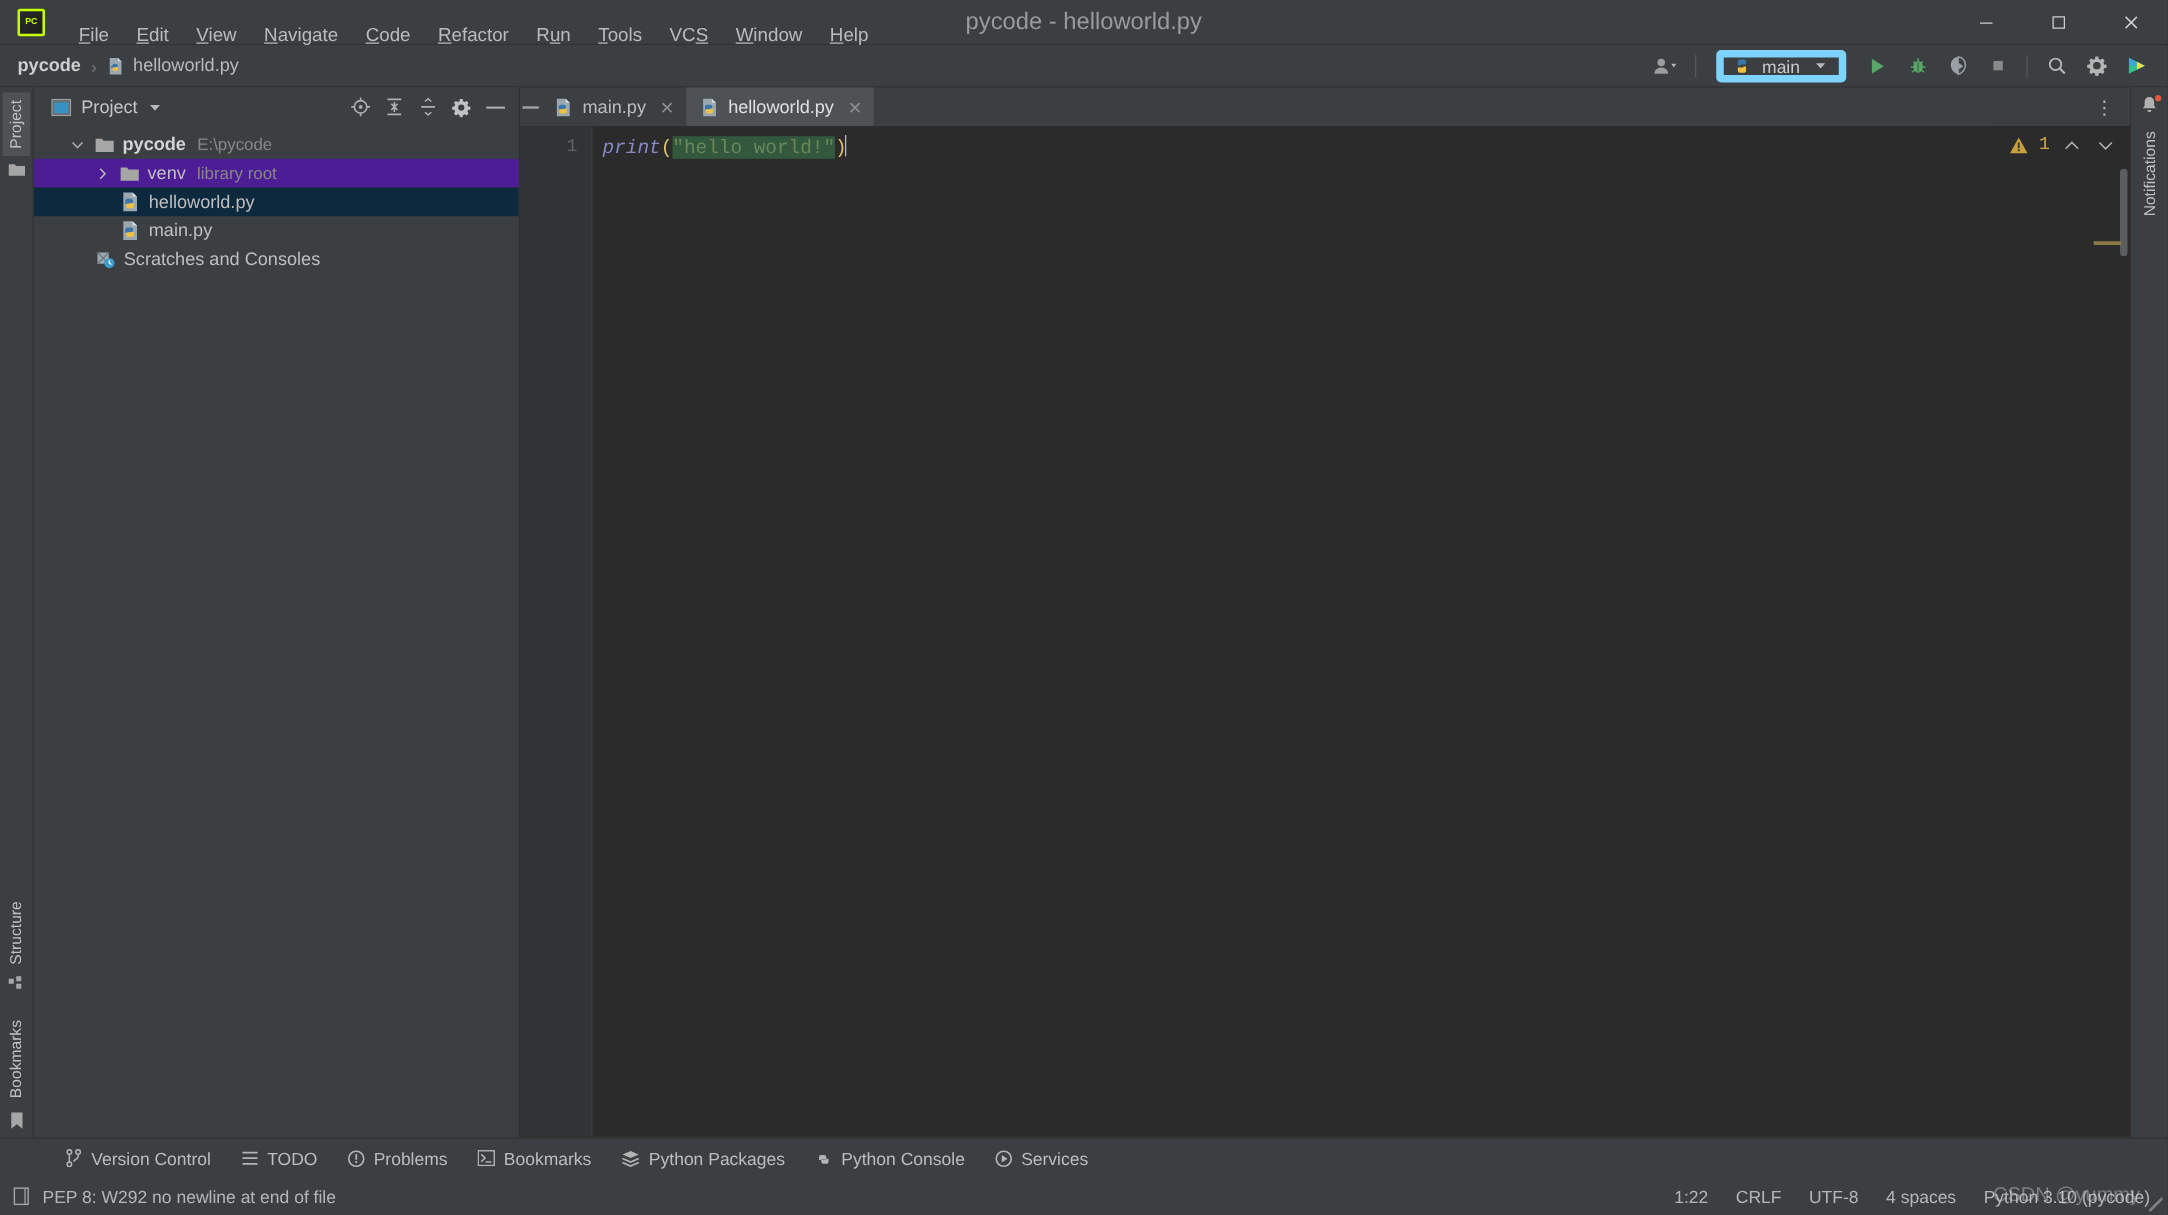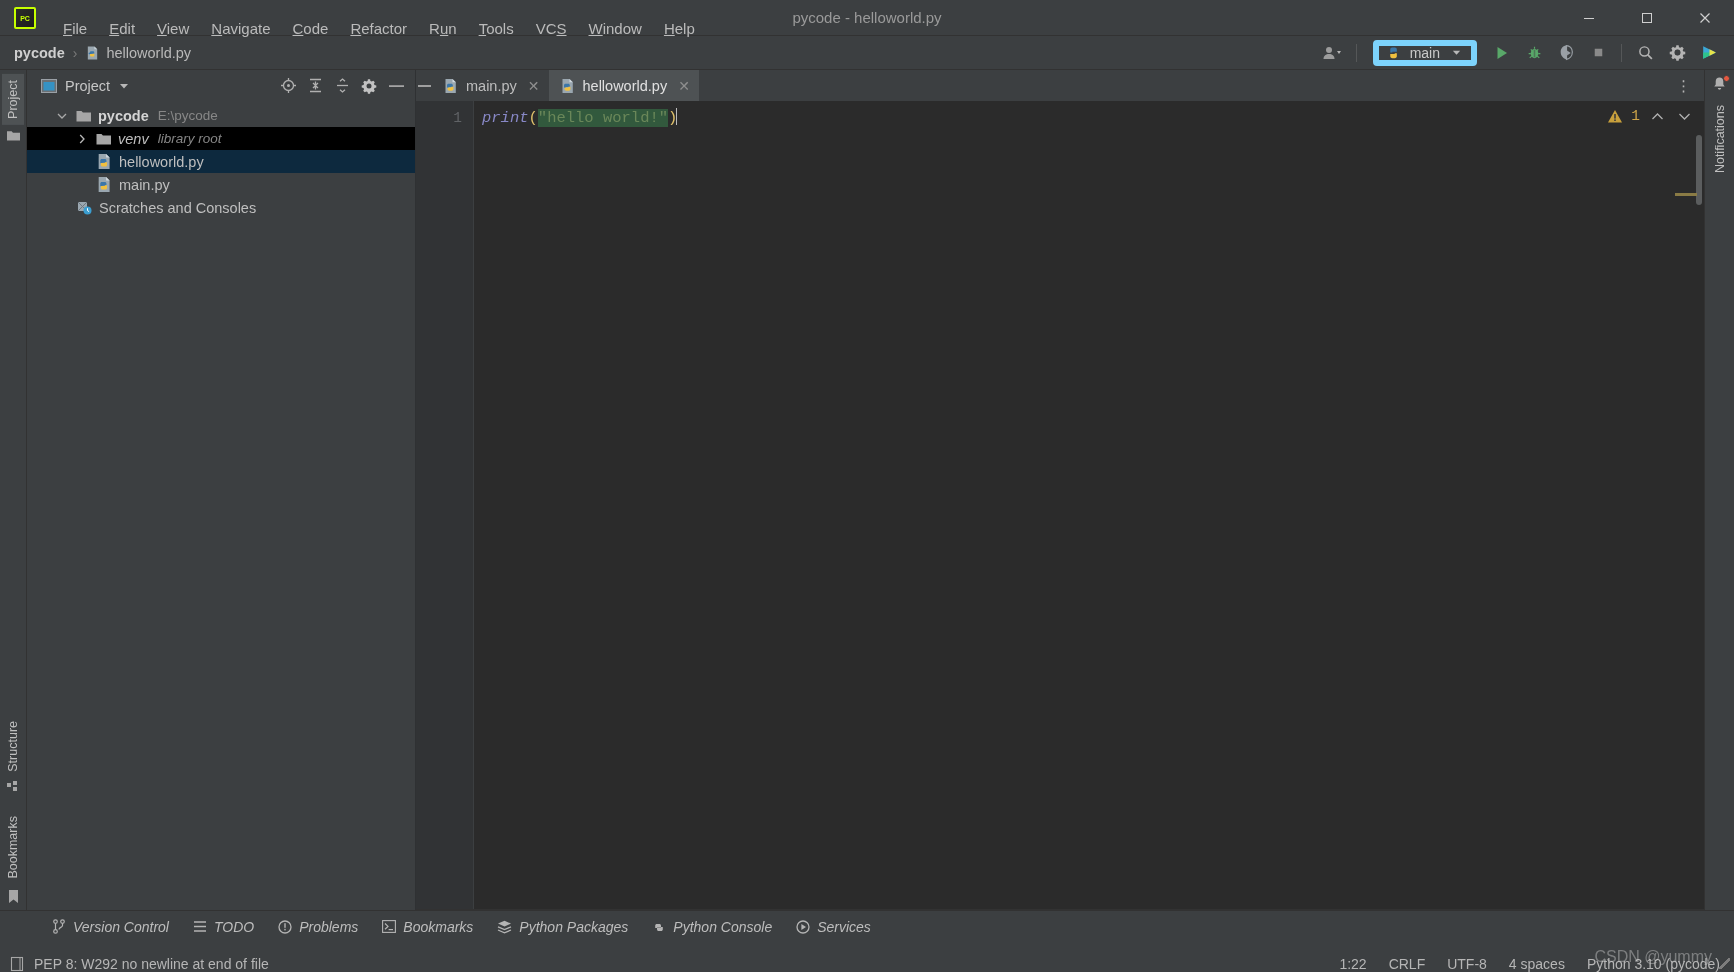--- a/index.html
+++ b/index.html
@@ -42,21 +42,21 @@
   }
   .menu { display: flex; align-items: flex-end; gap: 0px; margin-top: 22px; }
   .menu-item {
     font-size: 15px; color: #bbbbbb;
     padding: 4px 11px; cursor: default; white-space: nowrap;
   }
   .menu-item u { text-decoration: underline; }
   .win-title {
     position: absolute; left: 0; right: 0; top: 0; bottom: 0;
     display: flex; align-items: center; justify-content: center;
-    font-size: 15px; color: #9a9a9a; pointer-events: none;
+    font-size: 19px; color: #9a9a9a; pointer-events: none;
   }
   .win-ctrls {
     margin-left: auto; display: flex; align-items: center; height: 36px;
     position: relative; z-index: 3;
   }
   .win-btn {
     width: 58px; height: 36px; display: flex;
     align-items: center; justify-content: center;
     color: #cfcfcf; font-size: 15px;
   }
@@ -116,21 +116,21 @@
   }
   .proj-title { font-size: 14.5px; color: #c6c6c6; }
   .proj-head-icons { margin-left: auto; display: flex; align-items: center; gap: 1px; }
   .pbtn { width: 26px; height: 24px; display:flex; align-items:center; justify-content:center; border-radius:3px;}
   .tree { flex: 1 1 auto; padding-top: 3px; overflow: hidden; font-size: 14.5px; }
   .row {
     height: 23px; display: flex; align-items: center;
     color: #bfbfbf; white-space: nowrap; padding-right: 6px;
   }
   .row.sel { background: #0d293e; }
-  .row.hover { background: #000000; font-style: italic; }
+  .row.hover { background: #4c1d95; }
   .arrow {
     width: 14px; height: 14px; display: flex; align-items: center; justify-content: center;
     color: #9aa0a6; font-size: 11px; flex: 0 0 14px;
   }
   .row-label { margin-left: 6px; }
   .row-label.bold { font-weight: bold; color: #d4d4d4; }
   .row-sub { margin-left: 9px; color: #878787; font-size: 13.5px; }
 
   
   .editor { flex: 1 1 auto; display: flex; flex-direction: column; min-width: 0; background: #2b2b2b; }
@@ -193,29 +193,28 @@
   .bell-dot {
     position: absolute; top: -1px; right: -2px; width: 7px; height: 7px;
     background: #e5573f; border-radius: 50%; border: 1px solid #3c3f41;
   }
 
   
   .toolwin {
     height: 32px; flex: 0 0 32px; background: #3c3f41;
     display: flex; align-items: center; padding-left: 40px; gap: 0px;
     border-top: 1px solid #323232;
-    font-style: italic;
   }
   .twbtn {
     display: flex; align-items: center; gap: 7px;
     font-size: 14px; color: #bdbdbd; padding: 4px 12px; border-radius: 3px;
   }
   .statusbar {
     height: 30px; flex: 0 0 30px; background: #3c3f41;
-    display: flex; align-items: flex-end; padding: 0 14px 0 10px;
+    display: flex; align-items: center; padding: 0 14px 0 10px;
     font-size: 14px; color: #b6b6b6; position: relative;
   }
   .status-msg { margin-left: 9px; }
   .status-right { margin-left: auto; display: flex; align-items: center; gap: 22px; }
   .watermark {
     position: absolute; right: 22px; bottom: 6px;
     font-size: 16px; color: rgba(215,215,215,0.42);
     pointer-events: none; white-space: nowrap;
   }
   .resize-grip {

